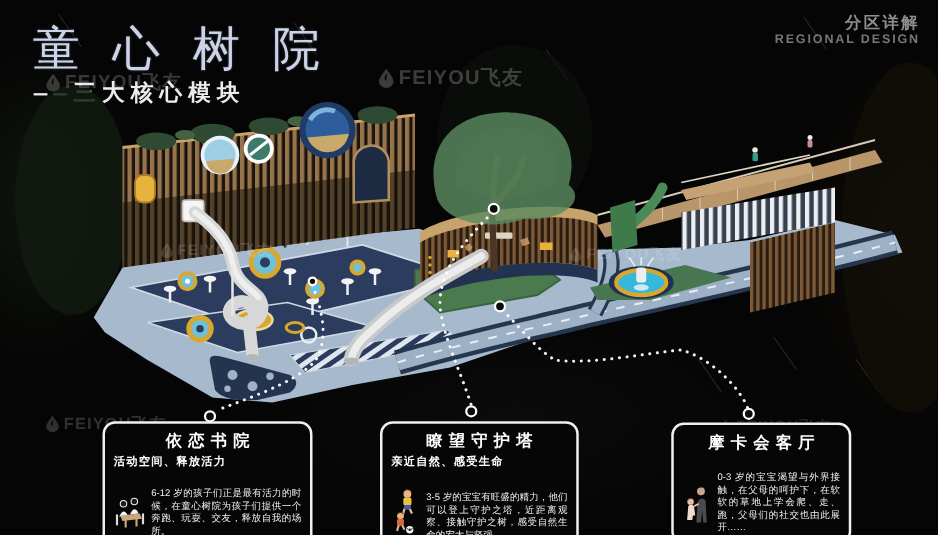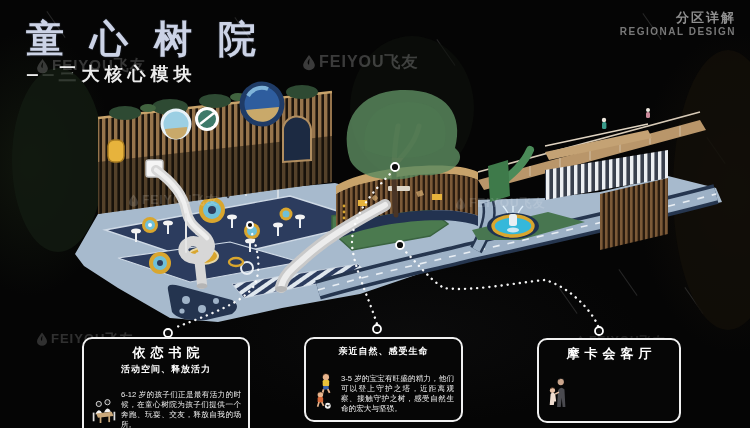--- a/index.html
+++ b/index.html
@@ -5,41 +5,41 @@
   html,body{margin:0;padding:0;background:#000;}
   .stage{position:relative;width:750px;height:428px;background:#050505;overflow:hidden;
          font-family:"Liberation Sans","DejaVu Sans",sans-serif;}
   
   .stage::before{content:"";position:absolute;inset:0;
     background:
       radial-gradient(120px 190px at 4% 38%, rgba(30,42,22,.45), transparent 70%),
       radial-gradient(140px 230px at 98% 45%, rgba(40,30,16,.40), transparent 70%),
       radial-gradient(300px 120px at 55% 78%, rgba(28,28,30,.25), transparent 75%);
     pointer-events:none;}
-  .hdr-title{position:absolute;left:26px;top:14px;font-size:38px;font-weight:700;
+  .hdr-title{position:absolute;left:26px;top:14px;font-size:38px;font-weight:400;
     color:#ccd3e6;letter-spacing:26px;white-space:nowrap;text-shadow:0 0 2px rgba(160,180,220,.35);}
   .hdr-sub{position:absolute;left:27px;top:62px;font-size:18px;font-weight:600;
     color:#ececec;letter-spacing:5px;white-space:nowrap;font-family:Liberation Mono, monospace;}
   .corner{position:absolute;right:14px;top:10px;text-align:right;line-height:1.25;font-weight:bold;}
   .corner .cn{font-size:13px;color:#8f8f8f;letter-spacing:2px;}
   .corner .en{font-size:10px;color:#787878;letter-spacing:1.5px;}
   
   .wm{position:absolute;display:flex;align-items:center;gap:3px;color:rgba(255,255,255,.22);
       font-weight:700;letter-spacing:1px;white-space:nowrap;pointer-events:none;}
   .wm svg{display:block;}
   .slash{position:absolute;width:32px;height:0;border-top:1.5px solid rgba(255,255,255,.13);
          transform:rotate(55deg);pointer-events:none;}
   
   .render{position:absolute;inset:0;}
   
   .callout{position:absolute;background:#060606;border:2px solid #f0f0f0;border-radius:10px;
     color:#fff;padding:5px 7px 6px;box-sizing:border-box;}
   .callout .ttl{font-size:13px;font-weight:700;text-align:center;letter-spacing:5px;
     padding-left:5px;white-space:nowrap;}
-  .callout .tag{font-size:9px;font-weight:600;text-align:center;letter-spacing:1px;
+  .callout .tag{font-size:9px;font-weight:600;text-align:left;letter-spacing:1px;
     margin-top:1px;white-space:nowrap;}
   .callout .row{display:flex;gap:4px;margin-top:14px;align-items:flex-end;}
   .callout .ic{flex:none;}
   .callout .desc{flex:1;font-size:7.6px;line-height:1.32;text-align:justify;color:#f2f2f2;}
 </style>
 </head>
 <body>
 
 <div class="stage">
 
@@ -336,20 +336,21 @@
           <path d="M6,21 L24,19 L26,24 L8,26 Z" fill="#caa87a"></path>
           <rect x="10" y="25" width="2" height="7" fill="#caa87a"></rect>
             <rect x="20" y="24" width="2" height="7" fill="#caa87a"></rect>
         </svg>
       </span>
       <span class="desc">6-12 岁的孩子们正是最有活力的时候，在童心树院为孩子们提供一个奔跑、玩耍、交友，释放自我的场所。</span>
     </div>
   </div>
 
   <div class="callout" style="left:304px;top:337px;width:159px;min-height:75px">
+    <div class="ttl">瞭望守护塔</div>
     <div class="tag">亲近自然、感受生命</div>
     <div class="row">
       <span class="ic">
         <svg width="24" height="38" viewBox="0 0 26 40">
           <circle cx="14" cy="5" r="3.4" fill="#e8b48c"></circle>
           <path d="M10.6,5 a3.6,3.6 0 0,1 7,-1 l-1,-2.4 -4,-0.6 -2,2 Z" fill="#6b4326"></path>
           <rect x="10.5" y="8" width="7" height="7" rx="1.5" fill="#e8c23a"></rect>
           <rect x="11" y="14.5" width="6" height="4" rx="1" fill="#3a62a8"></rect>
           <path d="M11.5,18 L10,23 M16,18 L18,22" stroke="#e8b48c" stroke-width="2"></path>
           <circle cx="8" cy="24" r="3" fill="#e8b48c"></circle>
@@ -372,16 +373,17 @@
         <svg width="24" height="34" viewBox="0 0 26 36">
           <circle cx="16" cy="5" r="3.4" fill="#caa58c"></circle>
           <path d="M12.8,5 a3.6,3.6 0 0,1 6.8,-1.4 l-0.6,-2 -4.5,-0.4 Z" fill="#2f2f2f"></path>
           <path d="M12,32 L13,14 Q16,9 20,13 L21,32 L18,32 L17,22 L16,32 Z" fill="#4a4a4f"></path>
           <circle cx="7" cy="14" r="2.8" fill="#e8c2a8"></circle>
           <path d="M4.5,14 a2.8,2.8 0 0,1 5,-1.2 l-0.4,-1.6 -3.6,-0.3 Z" fill="#5a3a24"></path>
           <path d="M4,30 L5,18 Q7,15.5 10,18 L11,26 L9,26 L8.5,30 Z" fill="#f0ddd0"></path>
           <path d="M10,18 L14,16" stroke="#e8c2a8" stroke-width="1.6"></path>
         </svg>
       </span>
+      <span class="desc">0-3 岁的宝宝渴望与外界接触，在父母的呵护下，在软软的草地上学会爬、走、跑，父母们的社交也由此展开……</span>
     </div>
   </div>
 
 </div>
 
 </body></html>

